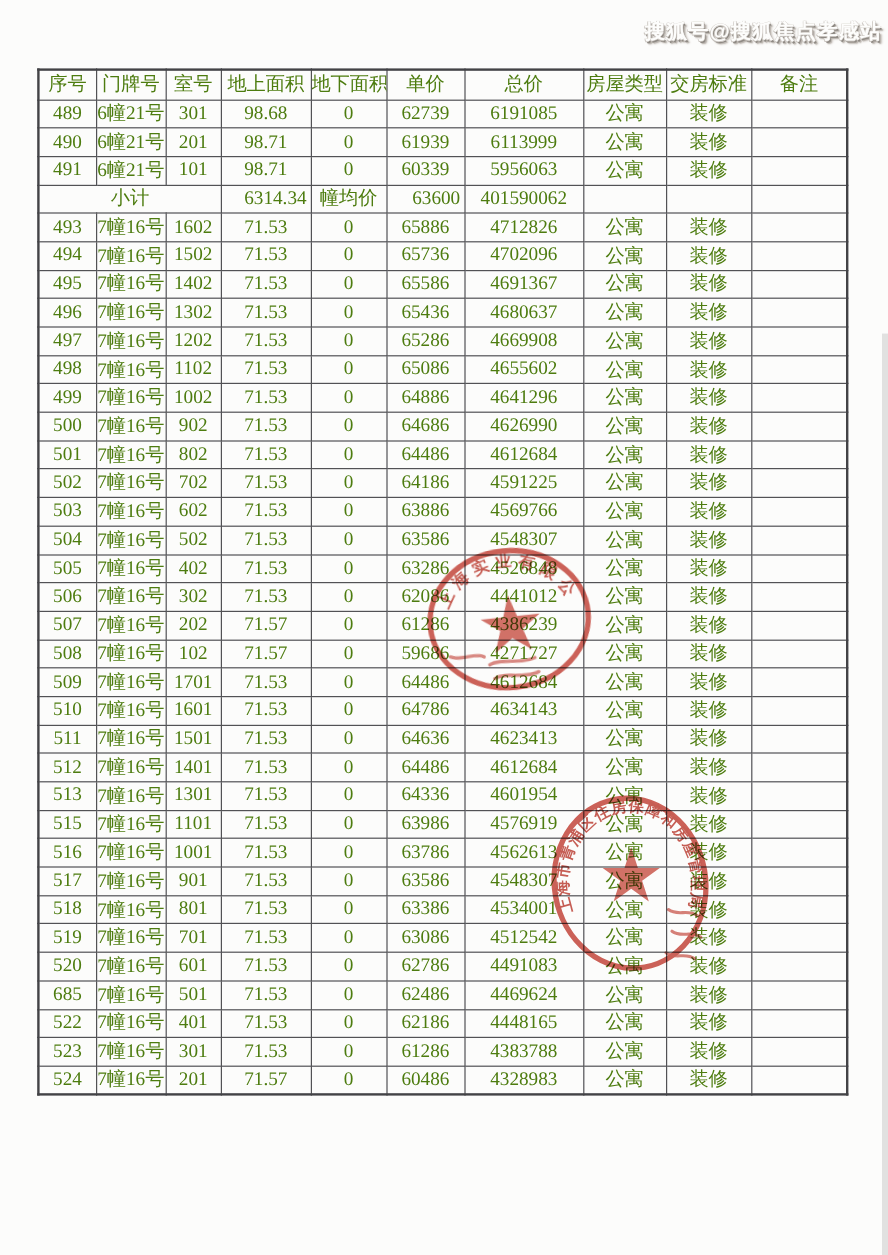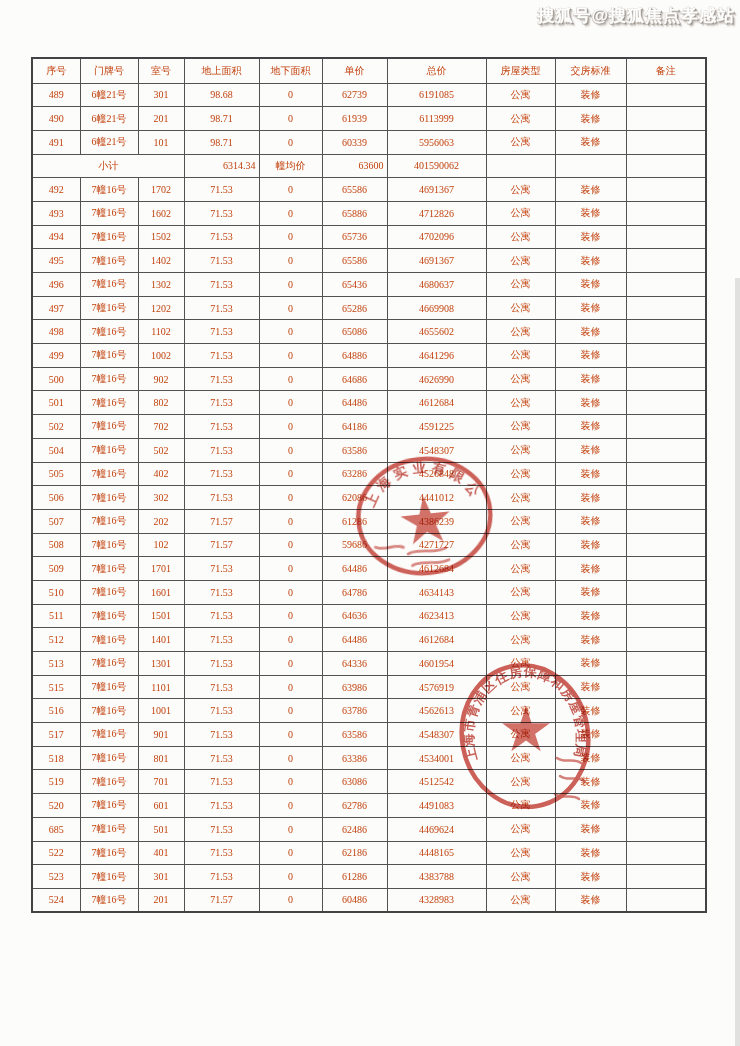--- a/index.html
+++ b/index.html
@@ -2,33 +2,33 @@
 <html><head>
 <meta charset="utf-8">
 <style>
   html,body{margin:0;padding:0;}
   body{
     width:740px;height:1046px;position:relative;overflow:hidden;
     background:#fcfcfb;
     font-family:"Liberation Serif","DejaVu Serif",serif;
   }
   .watermark{
-    position:absolute;top:4px;right:5px;
+    position:absolute;top:15px;right:5px;
     font-family:"Liberation Sans","DejaVu Sans",sans-serif;
     font-weight:bold;font-size:17px;letter-spacing:1px;
     color:#fdfdfc;
     text-shadow:
       -0.5px -0.5px 0 #d4d0cb, 0.5px -0.5px 0 #cfcac5,
       -0.5px 0.5px 0 #c7c2bd, 1px 1px 0 #8f8a84,
       2px 2px 1px #b7b1ab, 2.5px 2.5px 2px #cfc9c3;
   }
   #price-table{
     position:absolute;left:31px;top:57px;width:674px;
     border-collapse:collapse;table-layout:fixed;
-    font-size:10px;color:#c2410c;
+    font-size:16px;color:#4d7c0f;
     border:2px solid #434346;
     filter:blur(0.25px);
   }
   #price-table th,#price-table td{
     border:1px solid #525255;
     text-align:center;vertical-align:middle;
     padding:0;overflow:hidden;white-space:nowrap;
     font-weight:normal;
   }
   #price-table thead tr{height:25px;}
@@ -122,68 +122,56 @@
         <td colspan="3">小计</td>
         <td class="ar">6314.34</td>
         <td>幢均价</td>
         <td class="ar">63600</td>
         <td>401590062</td>
         <td></td>
         <td></td>
         <td></td>
       </tr>
       <tr>
-        <td>492</td>
-        <td>7幢16号</td>
-        <td>1702</td>
+        <td>493</td>
+        <td>7幢16号</td>
+        <td>1602</td>
+        <td>71.53</td>
+        <td>0</td>
+        <td>65886</td>
+        <td>4712826</td>
+        <td>公寓</td>
+        <td>装修</td>
+        <td></td>
+      </tr>
+      <tr>
+        <td>494</td>
+        <td>7幢16号</td>
+        <td>1502</td>
+        <td>71.53</td>
+        <td>0</td>
+        <td>65736</td>
+        <td>4702096</td>
+        <td>公寓</td>
+        <td>装修</td>
+        <td></td>
+      </tr>
+      <tr>
+        <td>495</td>
+        <td>7幢16号</td>
+        <td>1402</td>
         <td>71.53</td>
         <td>0</td>
         <td>65586</td>
         <td>4691367</td>
         <td>公寓</td>
         <td>装修</td>
         <td></td>
       </tr>
       <tr>
-        <td>493</td>
-        <td>7幢16号</td>
-        <td>1602</td>
-        <td>71.53</td>
-        <td>0</td>
-        <td>65886</td>
-        <td>4712826</td>
-        <td>公寓</td>
-        <td>装修</td>
-        <td></td>
-      </tr>
-      <tr>
-        <td>494</td>
-        <td>7幢16号</td>
-        <td>1502</td>
-        <td>71.53</td>
-        <td>0</td>
-        <td>65736</td>
-        <td>4702096</td>
-        <td>公寓</td>
-        <td>装修</td>
-        <td></td>
-      </tr>
-      <tr>
-        <td>495</td>
-        <td>7幢16号</td>
-        <td>1402</td>
-        <td>71.53</td>
-        <td>0</td>
-        <td>65586</td>
-        <td>4691367</td>
-        <td>公寓</td>
-        <td>装修</td>
-        <td></td>
-      </tr>
-      <tr>
         <td>496</td>
         <td>7幢16号</td>
         <td>1302</td>
         <td>71.53</td>
         <td>0</td>
         <td>65436</td>
         <td>4680637</td>
         <td>公寓</td>
         <td>装修</td>
         <td></td>
@@ -249,20 +237,32 @@
         <td></td>
       </tr>
       <tr>
         <td>502</td>
         <td>7幢16号</td>
         <td>702</td>
         <td>71.53</td>
         <td>0</td>
         <td>64186</td>
         <td>4591225</td>
+        <td>公寓</td>
+        <td>装修</td>
+        <td></td>
+      </tr>
+      <tr>
+        <td>503</td>
+        <td>7幢16号</td>
+        <td>602</td>
+        <td>71.53</td>
+        <td>0</td>
+        <td>63886</td>
+        <td>4569766</td>
         <td>公寓</td>
         <td>装修</td>
         <td></td>
       </tr>
       <tr>
         <td>504</td>
         <td>7幢16号</td>
         <td>502</td>
         <td>71.53</td>
         <td>0</td>

